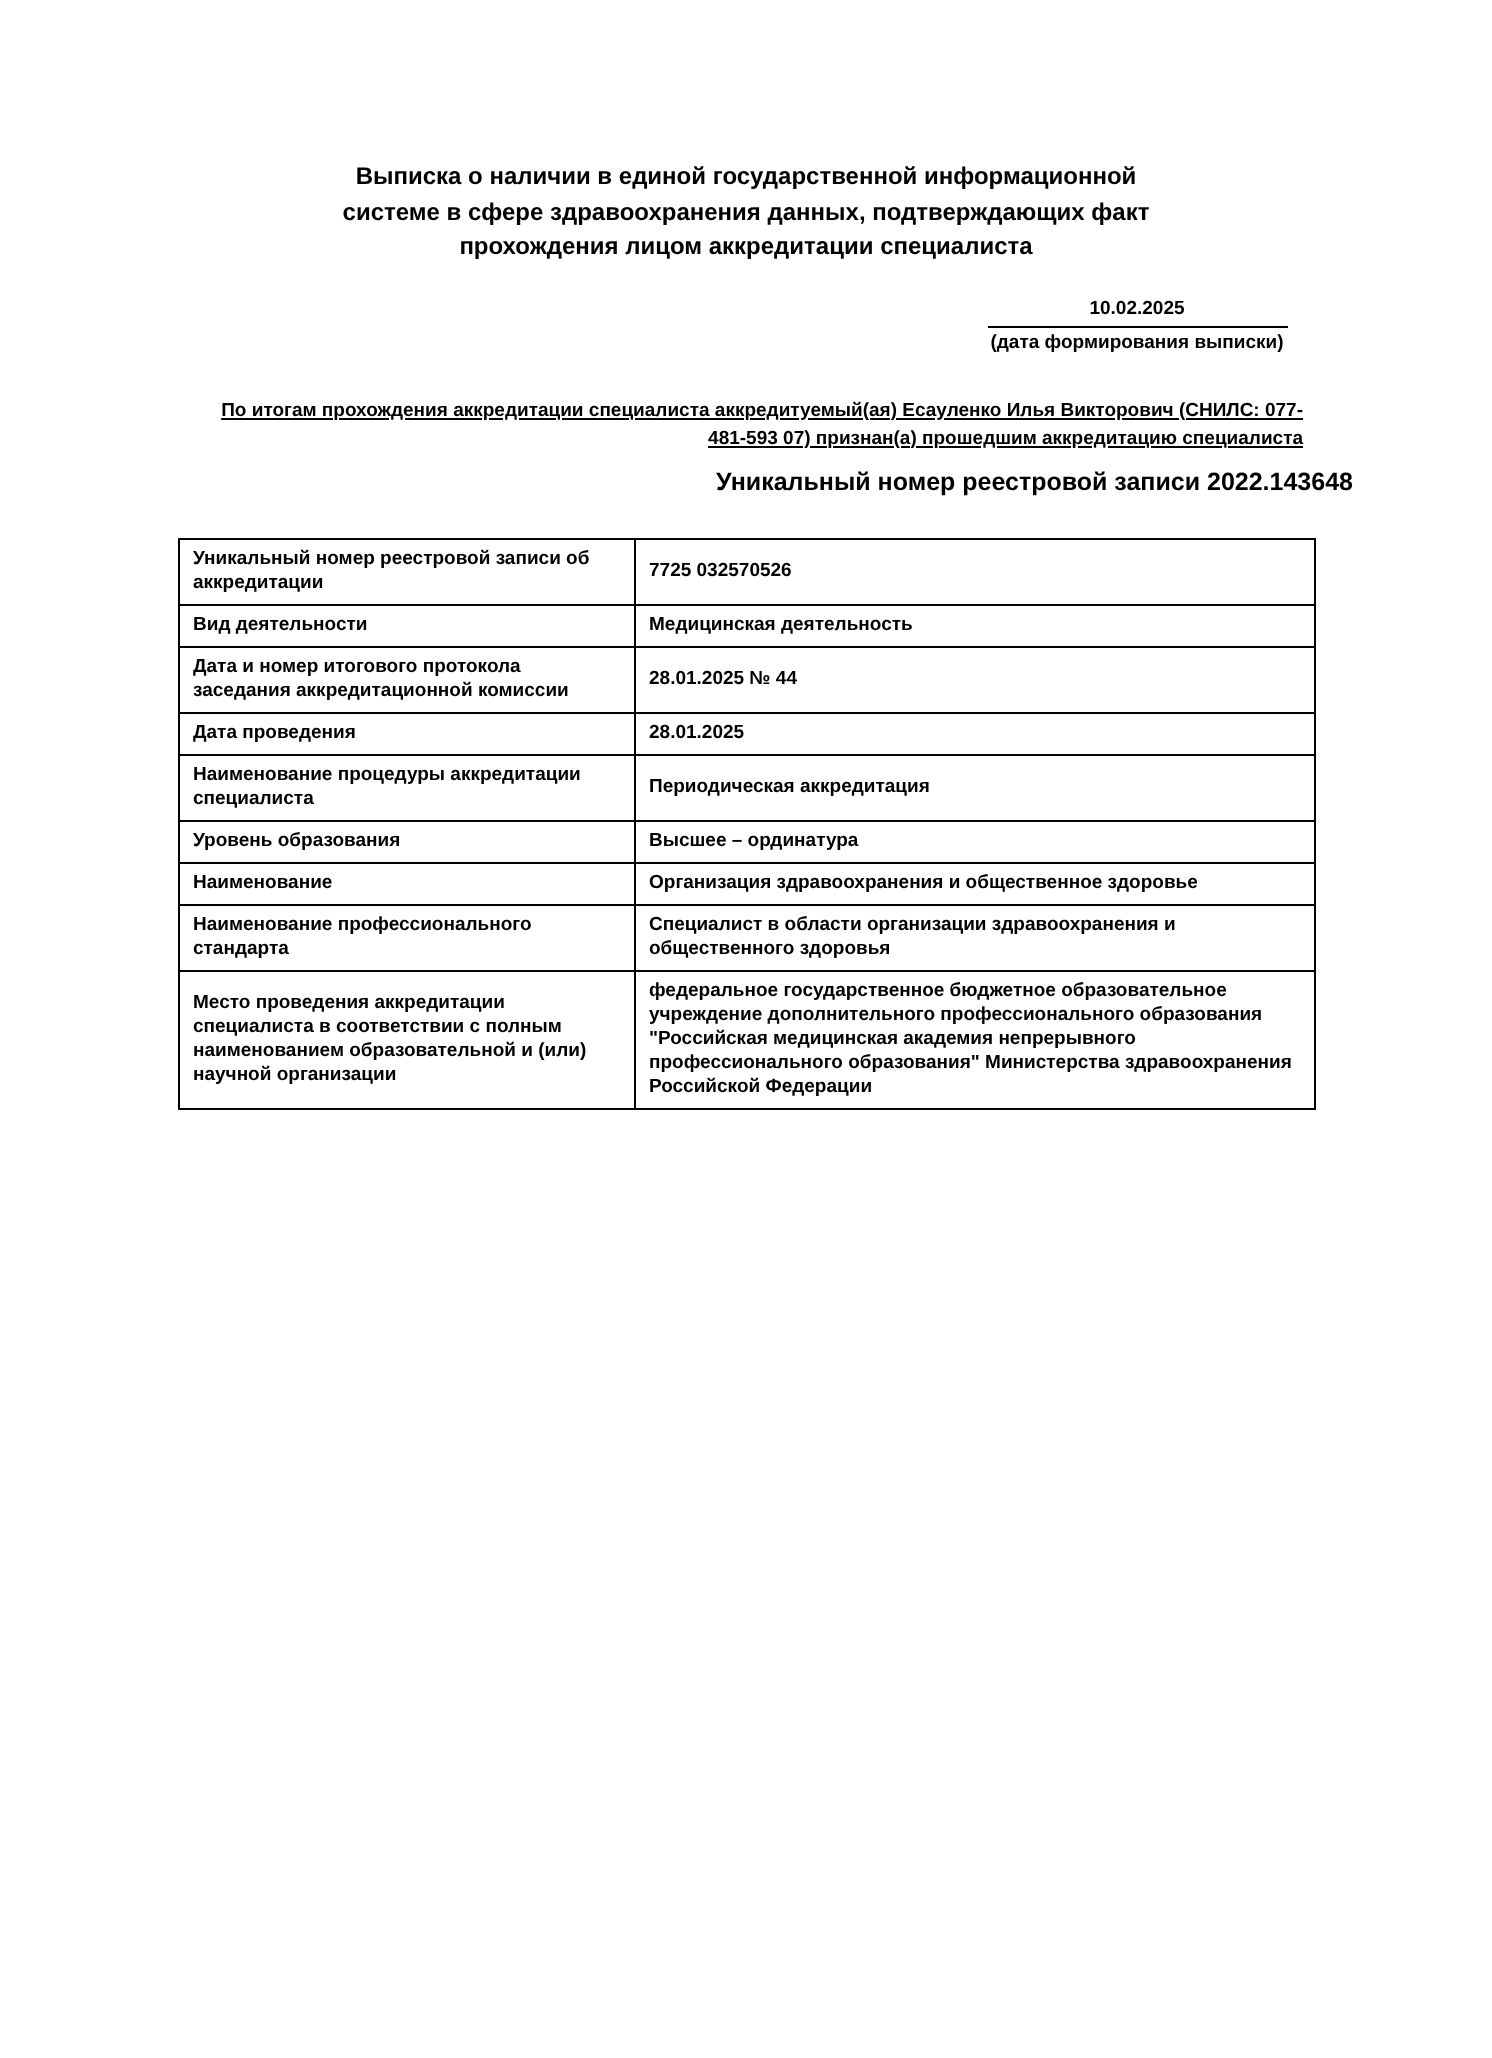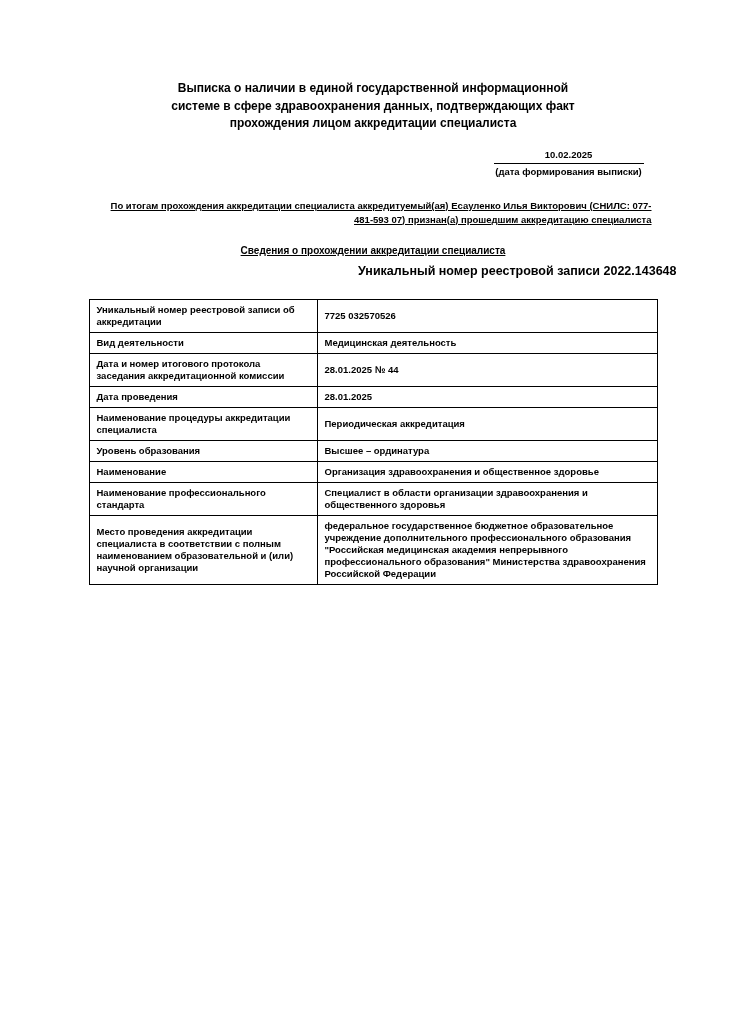--- a/index.html
+++ b/index.html
@@ -89,21 +89,20 @@
 
   <h1 class="doc-title">Выписка о наличии в единой государственной информационной системе в сфере здравоохранения данных, подтверждающих факт прохождения лицом аккредитации специалиста</h1>
 
   <div class="date-block">
     <div class="date-value">10.02.2025</div>
     <div class="date-caption">(дата формирования выписки)</div>
   </div>
 
   <p class="intro">По итогам прохождения аккредитации специалиста аккредитуемый(ая) Есауленко Илья Викторович (СНИЛС: 077-481-593 07) признан(а) прошедшим аккредитацию специалиста</p>
 
-  <div class="section-heading">Сведения о прохождении аккредитации специалиста</div>
 
   <div class="registry-heading">Уникальный номер реестровой записи 2022.143648</div>
 
   <table class="acc-table">
     <colgroup>
       <col class="col-label">
       <col class="col-value">
     </colgroup>
     <tbody>
   <tr>

